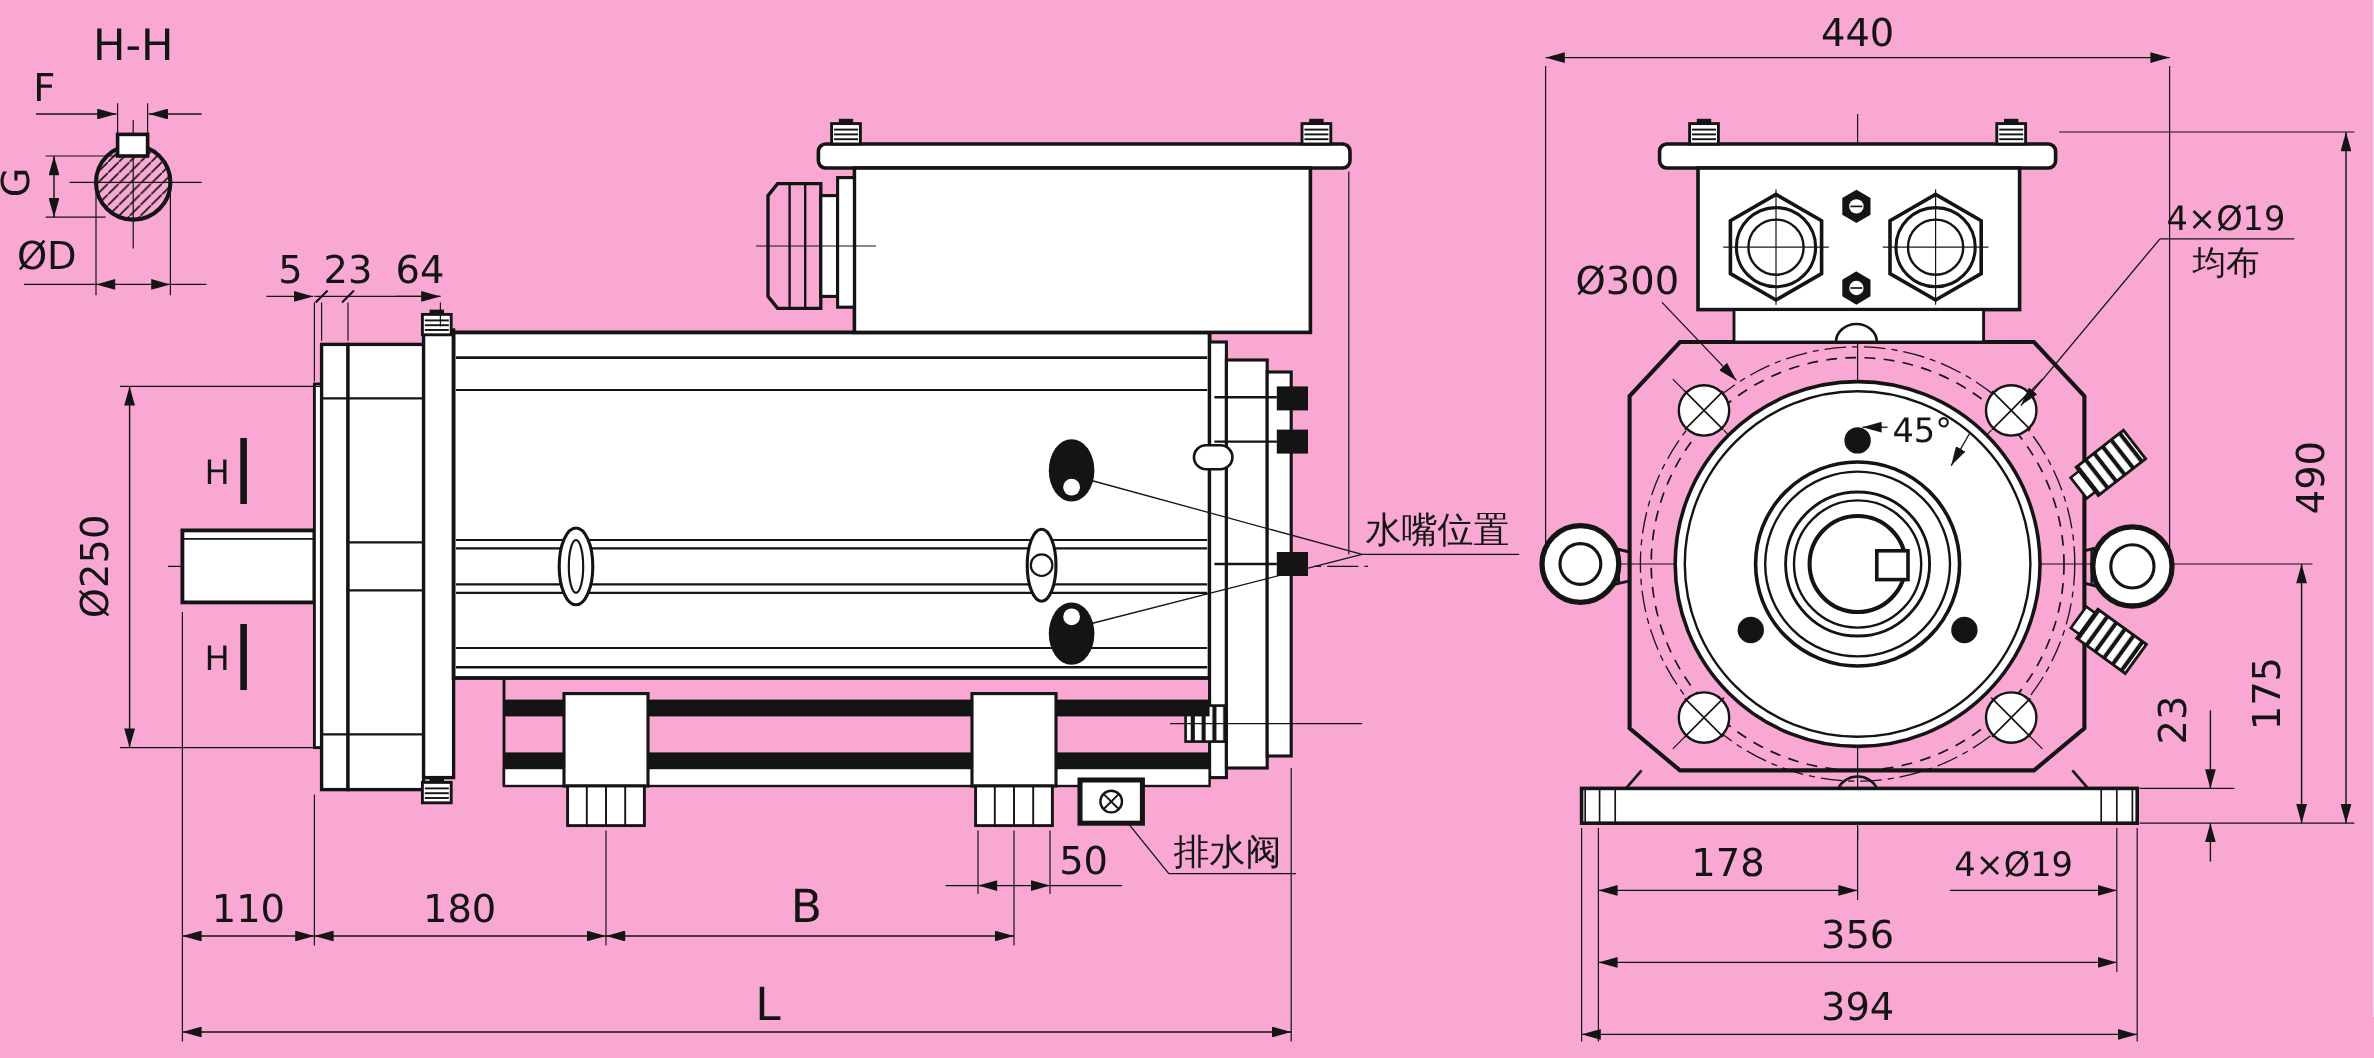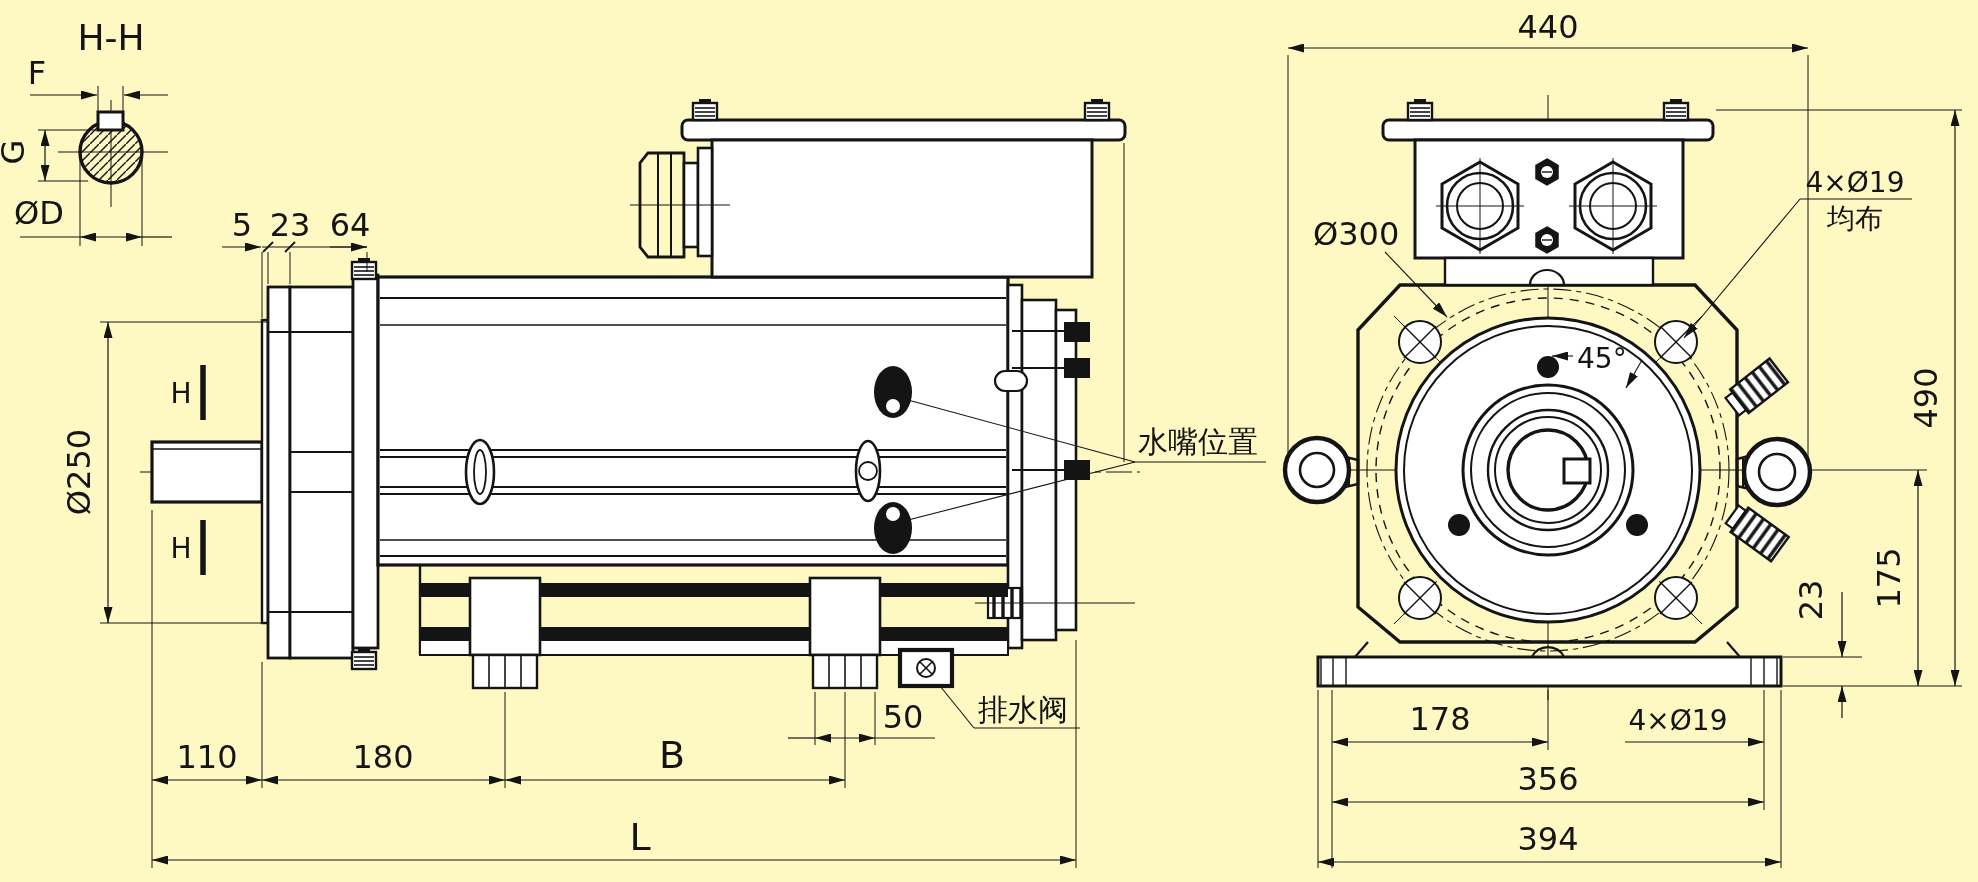--- a/index.html
+++ b/index.html
@@ -1,16 +1,16 @@
 <!DOCTYPE html>
 <html><head>
 <meta charset="utf-8">
 <style>
   html,body{margin:0;padding:0;background:#ffffff;}
-  .page{width:1978px;height:882px;background:#fef9c3;position:relative;overflow:hidden;}
+  .page{width:1978px;height:882px;background:#f9a8d4;position:relative;overflow:hidden;}
   svg{display:block;}
   text{font-family:"DejaVu Sans","Liberation Sans",sans-serif;fill:#141414;}
   .dim{font-size:32px;}
   .dimsm{font-size:28px;}
   .big{font-size:38px;}
   .cjk{font-size:30px;}
   .ln{stroke:#141414;fill:none;}
 </style>
 </head>
 <body>

